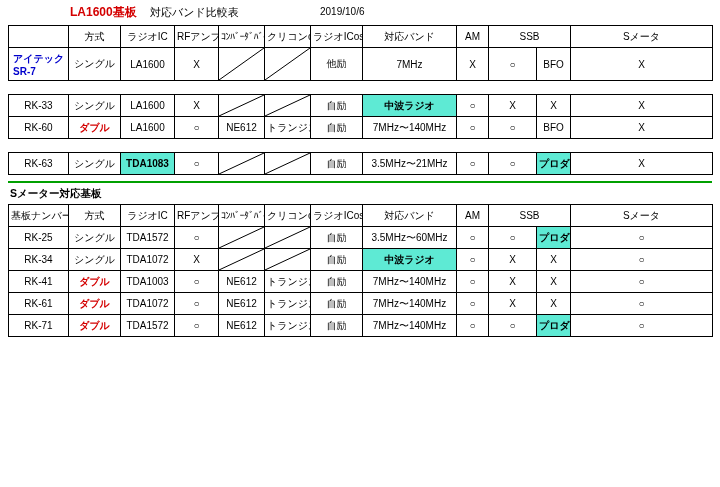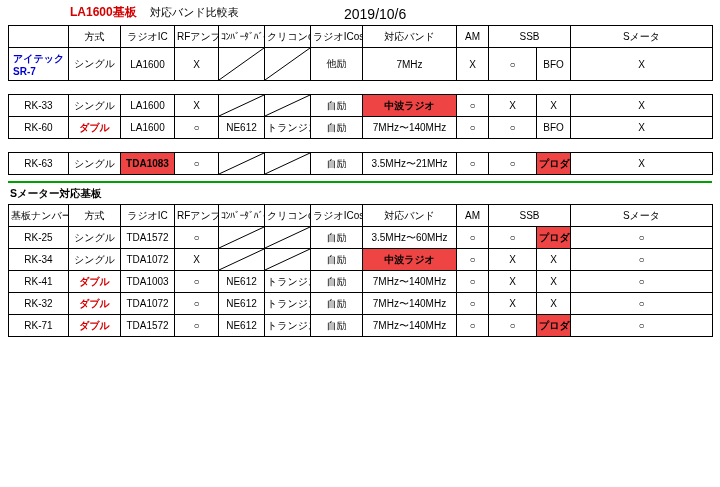--- a/index.html
+++ b/index.html
@@ -12,40 +12,40 @@
     overflow:hidden;
   }
   .page{position:relative;width:720px;height:487px;box-sizing:border-box;padding:4px 8px 0 8px;}
 
   .hdr-row{position:relative;height:18px;}
   .title1{
     position:absolute;left:62px;top:0;
     color:#d40000;font-weight:bold;font-size:12px;
   }
   .title1 .sub{color:#000;font-weight:normal;font-size:11px;margin-left:10px;}
-  .date{position:absolute;left:336px;top:2px;font-size:14px;color:#000;}
+  .date{position:absolute;left:312px;top:2px;font-size:10px;color:#000;}
 
   table{border-collapse:collapse;table-layout:fixed;}
   .grid{width:704px;margin-top:3px;}
   .grid td,.grid th{
     border:1px solid #000;
     font-size:10px;
     height:21px;
     text-align:center;
     vertical-align:middle;
     padding:0 2px;
     overflow:hidden;
     white-space:nowrap;
   }
   .grid th{font-weight:normal;}
   .tiny{font-size:7.5px;letter-spacing:-0.5px;}
   .small{font-size:8.5px;}
   .red{color:#d40000;font-weight:bold;}
   .blue{color:#0000cc;font-weight:bold;}
-  .yellow{background:#ef4444;font-weight:bold;}
+  .yellow{background:#5eead4;font-weight:bold;}
   .left{text-align:left;padding-left:6px;}
   .spacer{height:10px;}
 
   
   .slash{position:relative;}
   .slash svg{position:absolute;left:0;top:0;width:100%;height:100%;}
 
   .sep{
     width:704px;height:0;border-top:2px solid #00a000;margin:6px 0 4px 0;
   }
@@ -355,21 +355,21 @@
       <td>X</td>
       <td>○</td>
       <td class="sens">
         
         <span style="display:inline-block;width:8px"></span>
         
       </td>
     </tr>
 
     <tr>
-      <td class="left">RK-32</td>
+      <td class="left">RK-61</td>
       <td class="red">ダブル</td>
       <td>TDA1072</td>
       <td>○</td>
       <td>NE612</td>
       <td class="small">トランジスタ</td>
       <td>自励</td>
       <td>7MHz〜140MHz</td>
       <td>○</td>
       <td>X</td>
       <td>X</td>

